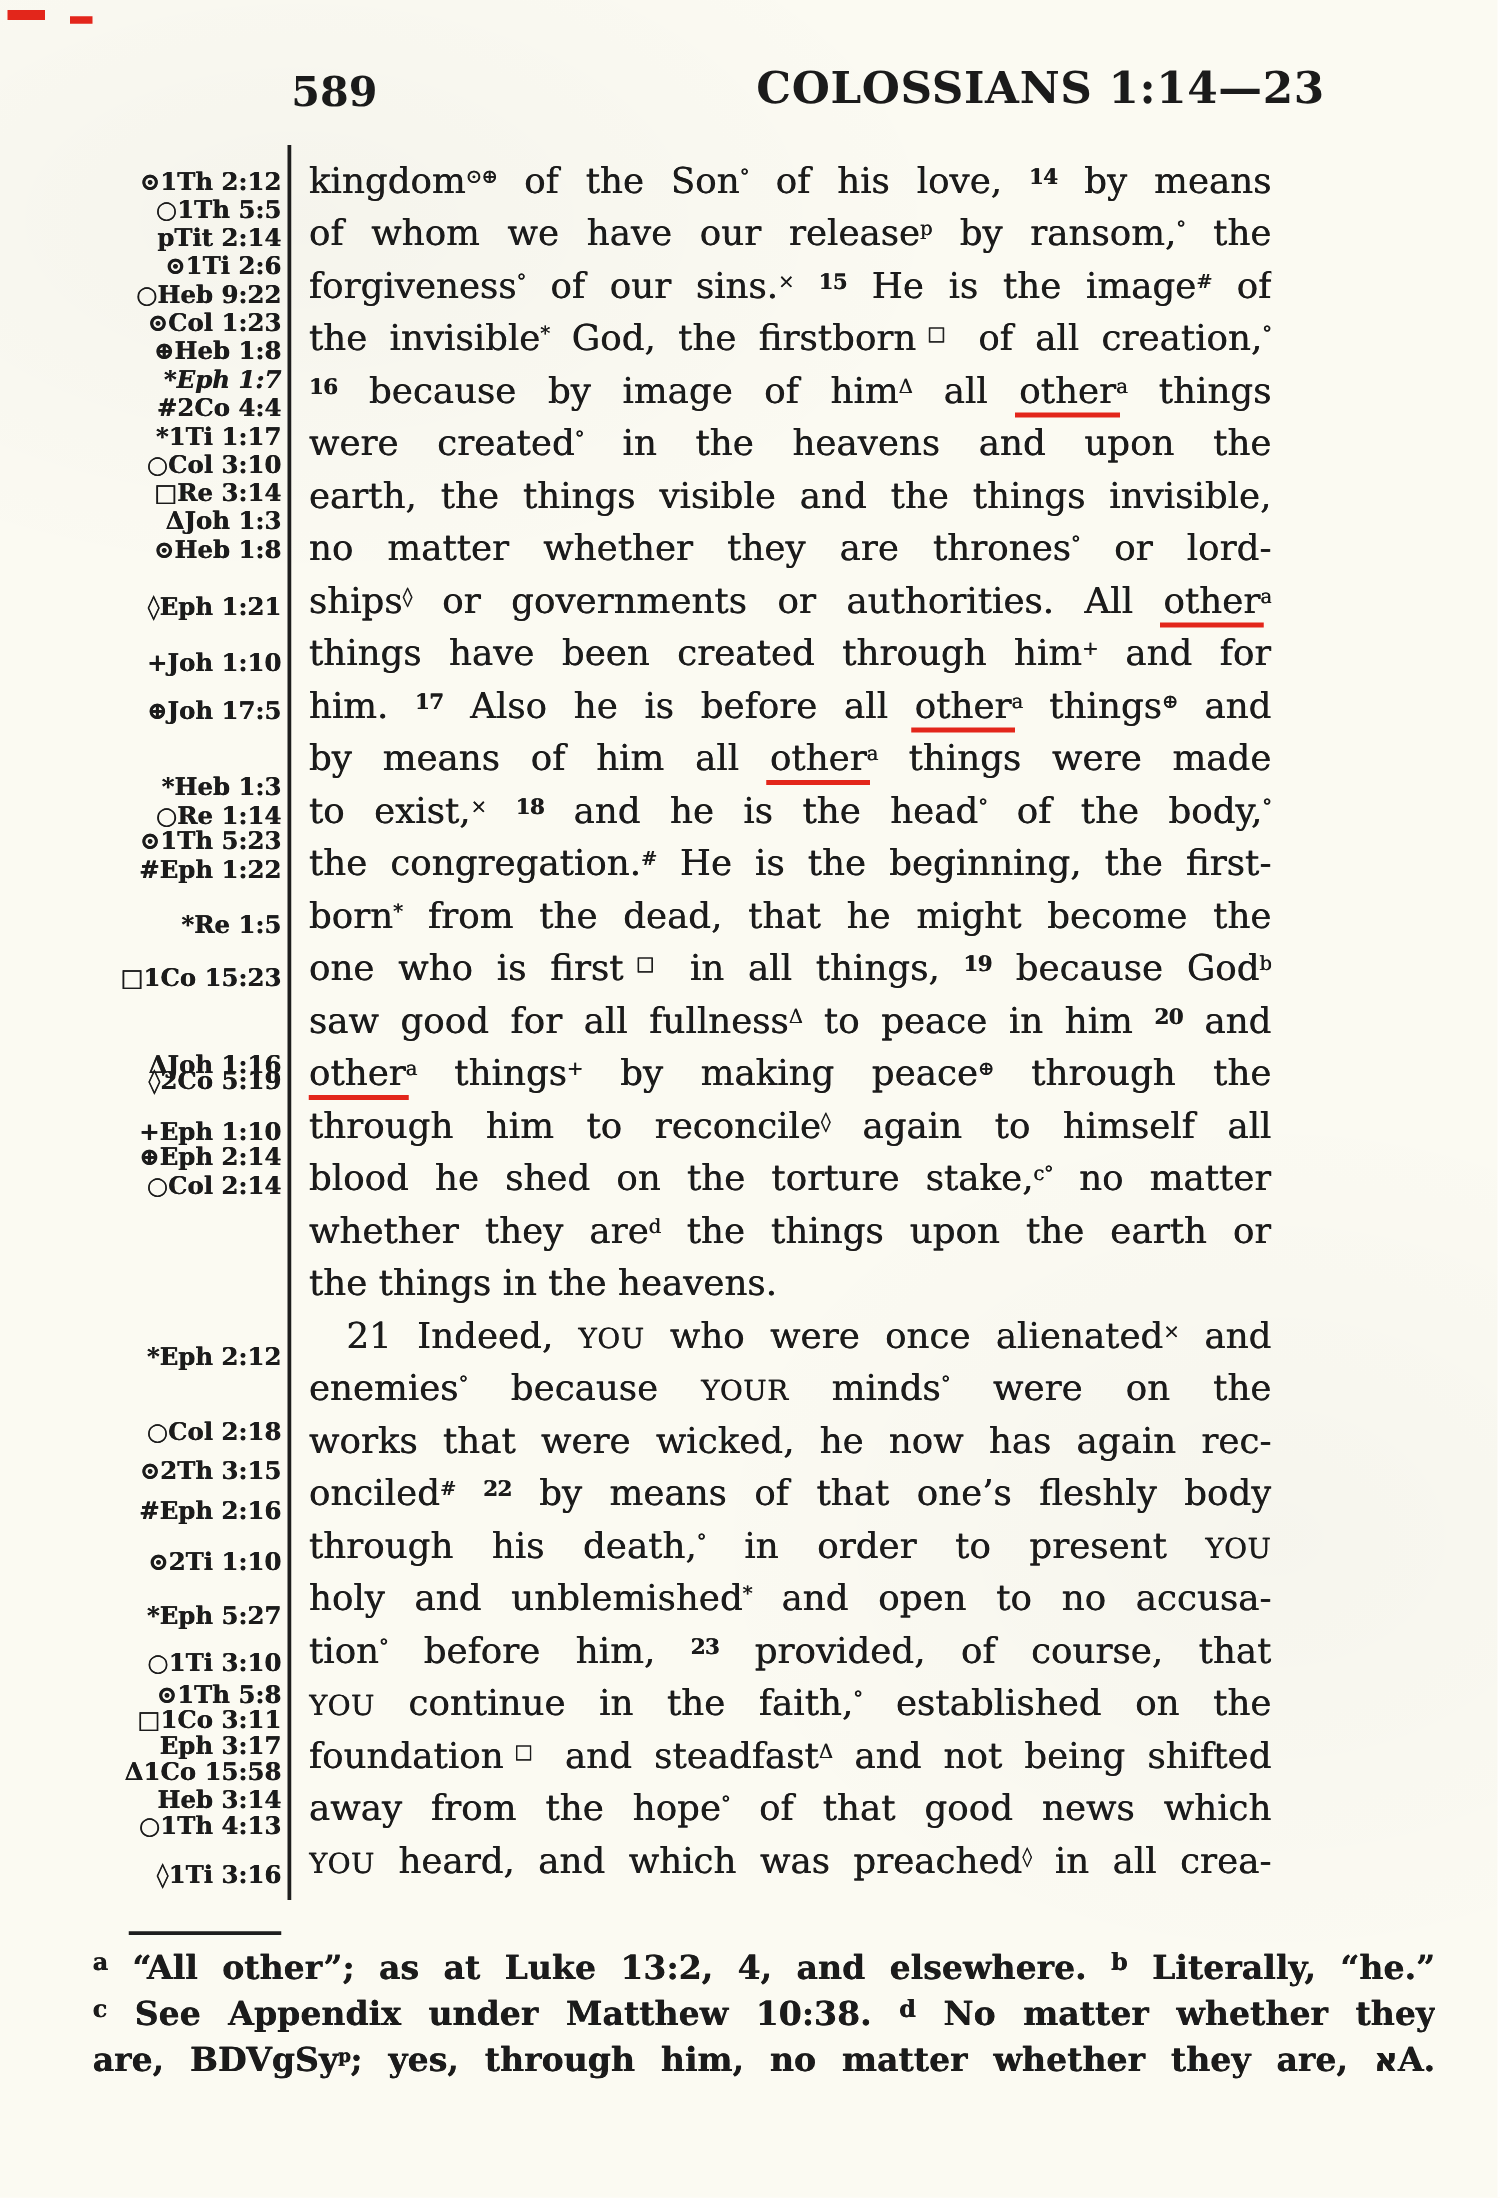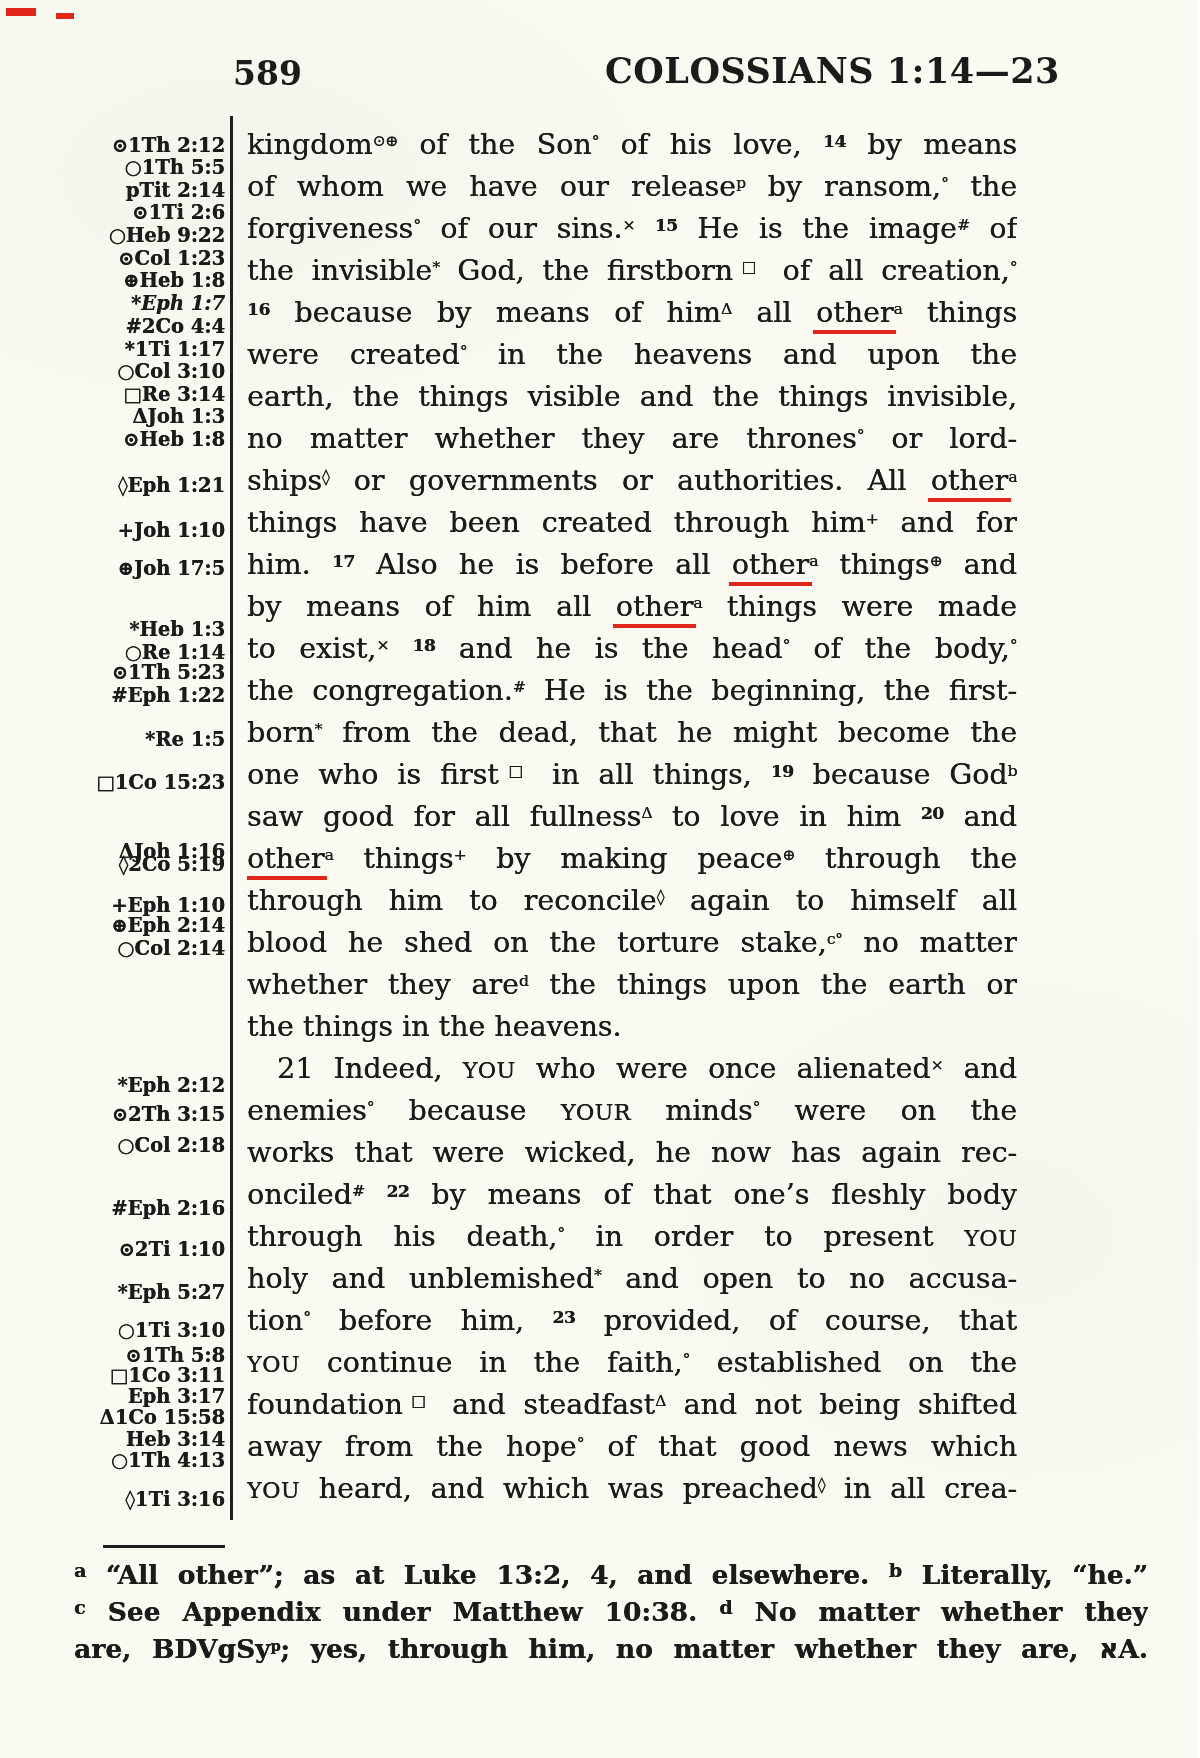--- a/index.html
+++ b/index.html
@@ -72,54 +72,54 @@
       <div class="mref" style="top: 663px;">⊙1Th 5:23</div>
       <div class="mref" style="top: 686px;">#Eph 1:22</div>
       <div class="mref" style="top: 730px;">*Re 1:5</div>
       <div class="mref" style="top: 773px;">□1Co 15:23</div>
       <div class="mref" style="top: 815px; margin-top: 27px;">ΔJoh 1:16</div>
       <div class="mref" style="top: 855px;">◊2Co 5:19</div>
       <div class="mref" style="top: 896px;">+Eph 1:10</div>
       <div class="mref" style="top: 916px;">⊕Eph 2:14</div>
       <div class="mref" style="top: 939px;">○Col 2:14</div>
       <div class="mref" style="top: 1076px;">*Eph 2:12</div>
-      <div class="mref" style="top: 1105px;">⊙2Th 3:15</div>
+      <div class="mref" style="top: 1167px;">⊙2Th 3:15</div>
       <div class="mref" style="top: 1136px;">○Col 2:18</div>
       <div class="mref" style="top: 1199px;">#Eph 2:16</div>
       <div class="mref" style="top: 1240px;">⊙2Ti 1:10</div>
       <div class="mref" style="top: 1283px;">*Eph 5:27</div>
       <div class="mref" style="top: 1321px;">○1Ti 3:10</div>
       <div class="mref" style="top: 1346px;">⊙1Th 5:8</div>
       <div class="mref" style="top: 1366px;">□1Co 3:11</div>
       <div class="mref" style="top: 1387px;">Eph 3:17</div>
       <div class="mref" style="top: 1408px;">Δ1Co 15:58</div>
       <div class="mref" style="top: 1430px;">Heb 3:14</div>
       <div class="mref" style="top: 1451px;">○1Th 4:13</div>
       <div class="mref" style="top: 1490px;">◊1Ti 3:16</div>
     </div>
   <div class="divider"></div>
 
   <div class="body-text">
       <div class="bline just"><span class="t">kingdom</span><sup class="s">⊙⊕</sup><span class="t"> of the Son</span><sup class="s">°</sup><span class="t"> of his love, </span><sup class="v">14</sup><span class="t"> by means</span></div>
       <div class="bline just"><span class="t">of whom we have our release</span><sup class="s">p</sup><span class="t"> by ransom,</span><sup class="s">°</sup><span class="t"> the</span></div>
       <div class="bline just"><span class="t">forgiveness</span><sup class="s">°</sup><span class="t"> of our sins.</span><sup class="s">×</sup><span class="t"> </span><sup class="v">15</sup><span class="t"> He is the image</span><sup class="s">#</sup><span class="t"> of</span></div>
       <div class="bline just"><span class="t">the invisible</span><sup class="s">*</sup><span class="t"> God, the firstborn</span><sup class="s">□</sup><span class="t"> of all creation,</span><sup class="s">°</sup></div>
-      <div class="bline just"><sup class="v">16</sup><span class="t"> because by means of him</span><sup class="s">Δ</sup><span class="t"> all </span><span class="u">other</span><sup class="s">a</sup><span class="t"> things</span></div>
+      <div class="bline just"><sup class="v">16</sup><span class="t"> because by image of him</span><sup class="s">Δ</sup><span class="t"> all </span><span class="u">other</span><sup class="s">a</sup><span class="t"> things</span></div>
       <div class="bline just"><span class="t">were created</span><sup class="s">°</sup><span class="t"> in the heavens and upon the</span></div>
       <div class="bline just"><span class="t">earth, the things visible and the things invisible,</span></div>
       <div class="bline just"><span class="t">no matter whether they are thrones</span><sup class="s">°</sup><span class="t"> or lord-</span></div>
       <div class="bline just"><span class="t">ships</span><sup class="s">◊</sup><span class="t"> or governments or authorities. All </span><span class="u">other</span><sup class="s">a</sup></div>
       <div class="bline just"><span class="t">things have been created through him</span><sup class="s">+</sup><span class="t"> and for</span></div>
       <div class="bline just"><span class="t">him. </span><sup class="v">17</sup><span class="t"> Also he is before all </span><span class="u">other</span><sup class="s">a</sup><span class="t"> things</span><sup class="s">⊕</sup><span class="t"> and</span></div>
       <div class="bline just"><span class="t">by means of him all </span><span class="u">other</span><sup class="s">a</sup><span class="t"> things were made</span></div>
       <div class="bline just"><span class="t">to exist,</span><sup class="s">×</sup><span class="t"> </span><sup class="v">18</sup><span class="t"> and he is the head</span><sup class="s">°</sup><span class="t"> of the body,</span><sup class="s">°</sup></div>
       <div class="bline just"><span class="t">the congregation.</span><sup class="s">#</sup><span class="t"> He is the beginning, the first-</span></div>
       <div class="bline just"><span class="t">born</span><sup class="s">*</sup><span class="t"> from the dead, that he might become the</span></div>
       <div class="bline just"><span class="t">one who is first</span><sup class="s">□</sup><span class="t"> in all things, </span><sup class="v">19</sup><span class="t"> because God</span><sup class="s">b</sup></div>
-      <div class="bline just"><span class="t">saw good for all fullness</span><sup class="s">Δ</sup><span class="t"> to love in him </span><sup class="v">20</sup><span class="t"> and</span></div>
+      <div class="bline just"><span class="t">saw good for all fullness</span><sup class="s">Δ</sup><span class="t"> to peace in him </span><sup class="v">20</sup><span class="t"> and</span></div>
       <div class="bline just"><span class="u">other</span><sup class="s">a</sup><span class="t"> things</span><sup class="s">+</sup><span class="t"> by making peace</span><sup class="s">⊕</sup><span class="t"> through the</span></div>
       <div class="bline just"><span class="t">through him to reconcile</span><sup class="s">◊</sup><span class="t"> again to himself all</span></div>
       <div class="bline just"><span class="t">blood he shed on the torture stake,</span><sup class="s">c°</sup><span class="t"> no matter</span></div>
       <div class="bline just"><span class="t">whether they are</span><sup class="s">d</sup><span class="t"> the things upon the earth or</span></div>
       <div class="bline"><span class="t">the things in the heavens.</span></div>
       <div class="bline just ind"><span class="t">21 Indeed, </span><span class="sc">YOU</span><span class="t"> who were once alienated</span><sup class="s">×</sup><span class="t"> and</span></div>
       <div class="bline just"><span class="t">enemies</span><sup class="s">°</sup><span class="t"> because </span><span class="sc">YOUR</span><span class="t"> minds</span><sup class="s">°</sup><span class="t"> were on the</span></div>
       <div class="bline just"><span class="t">works that were wicked, he now has again rec-</span></div>
       <div class="bline just"><span class="t">onciled</span><sup class="s">#</sup><span class="t"> </span><sup class="v">22</sup><span class="t"> by means of that one’s fleshly body</span></div>
       <div class="bline just"><span class="t">through his death,</span><sup class="s">°</sup><span class="t"> in order to present </span><span class="sc">YOU</span></div>

